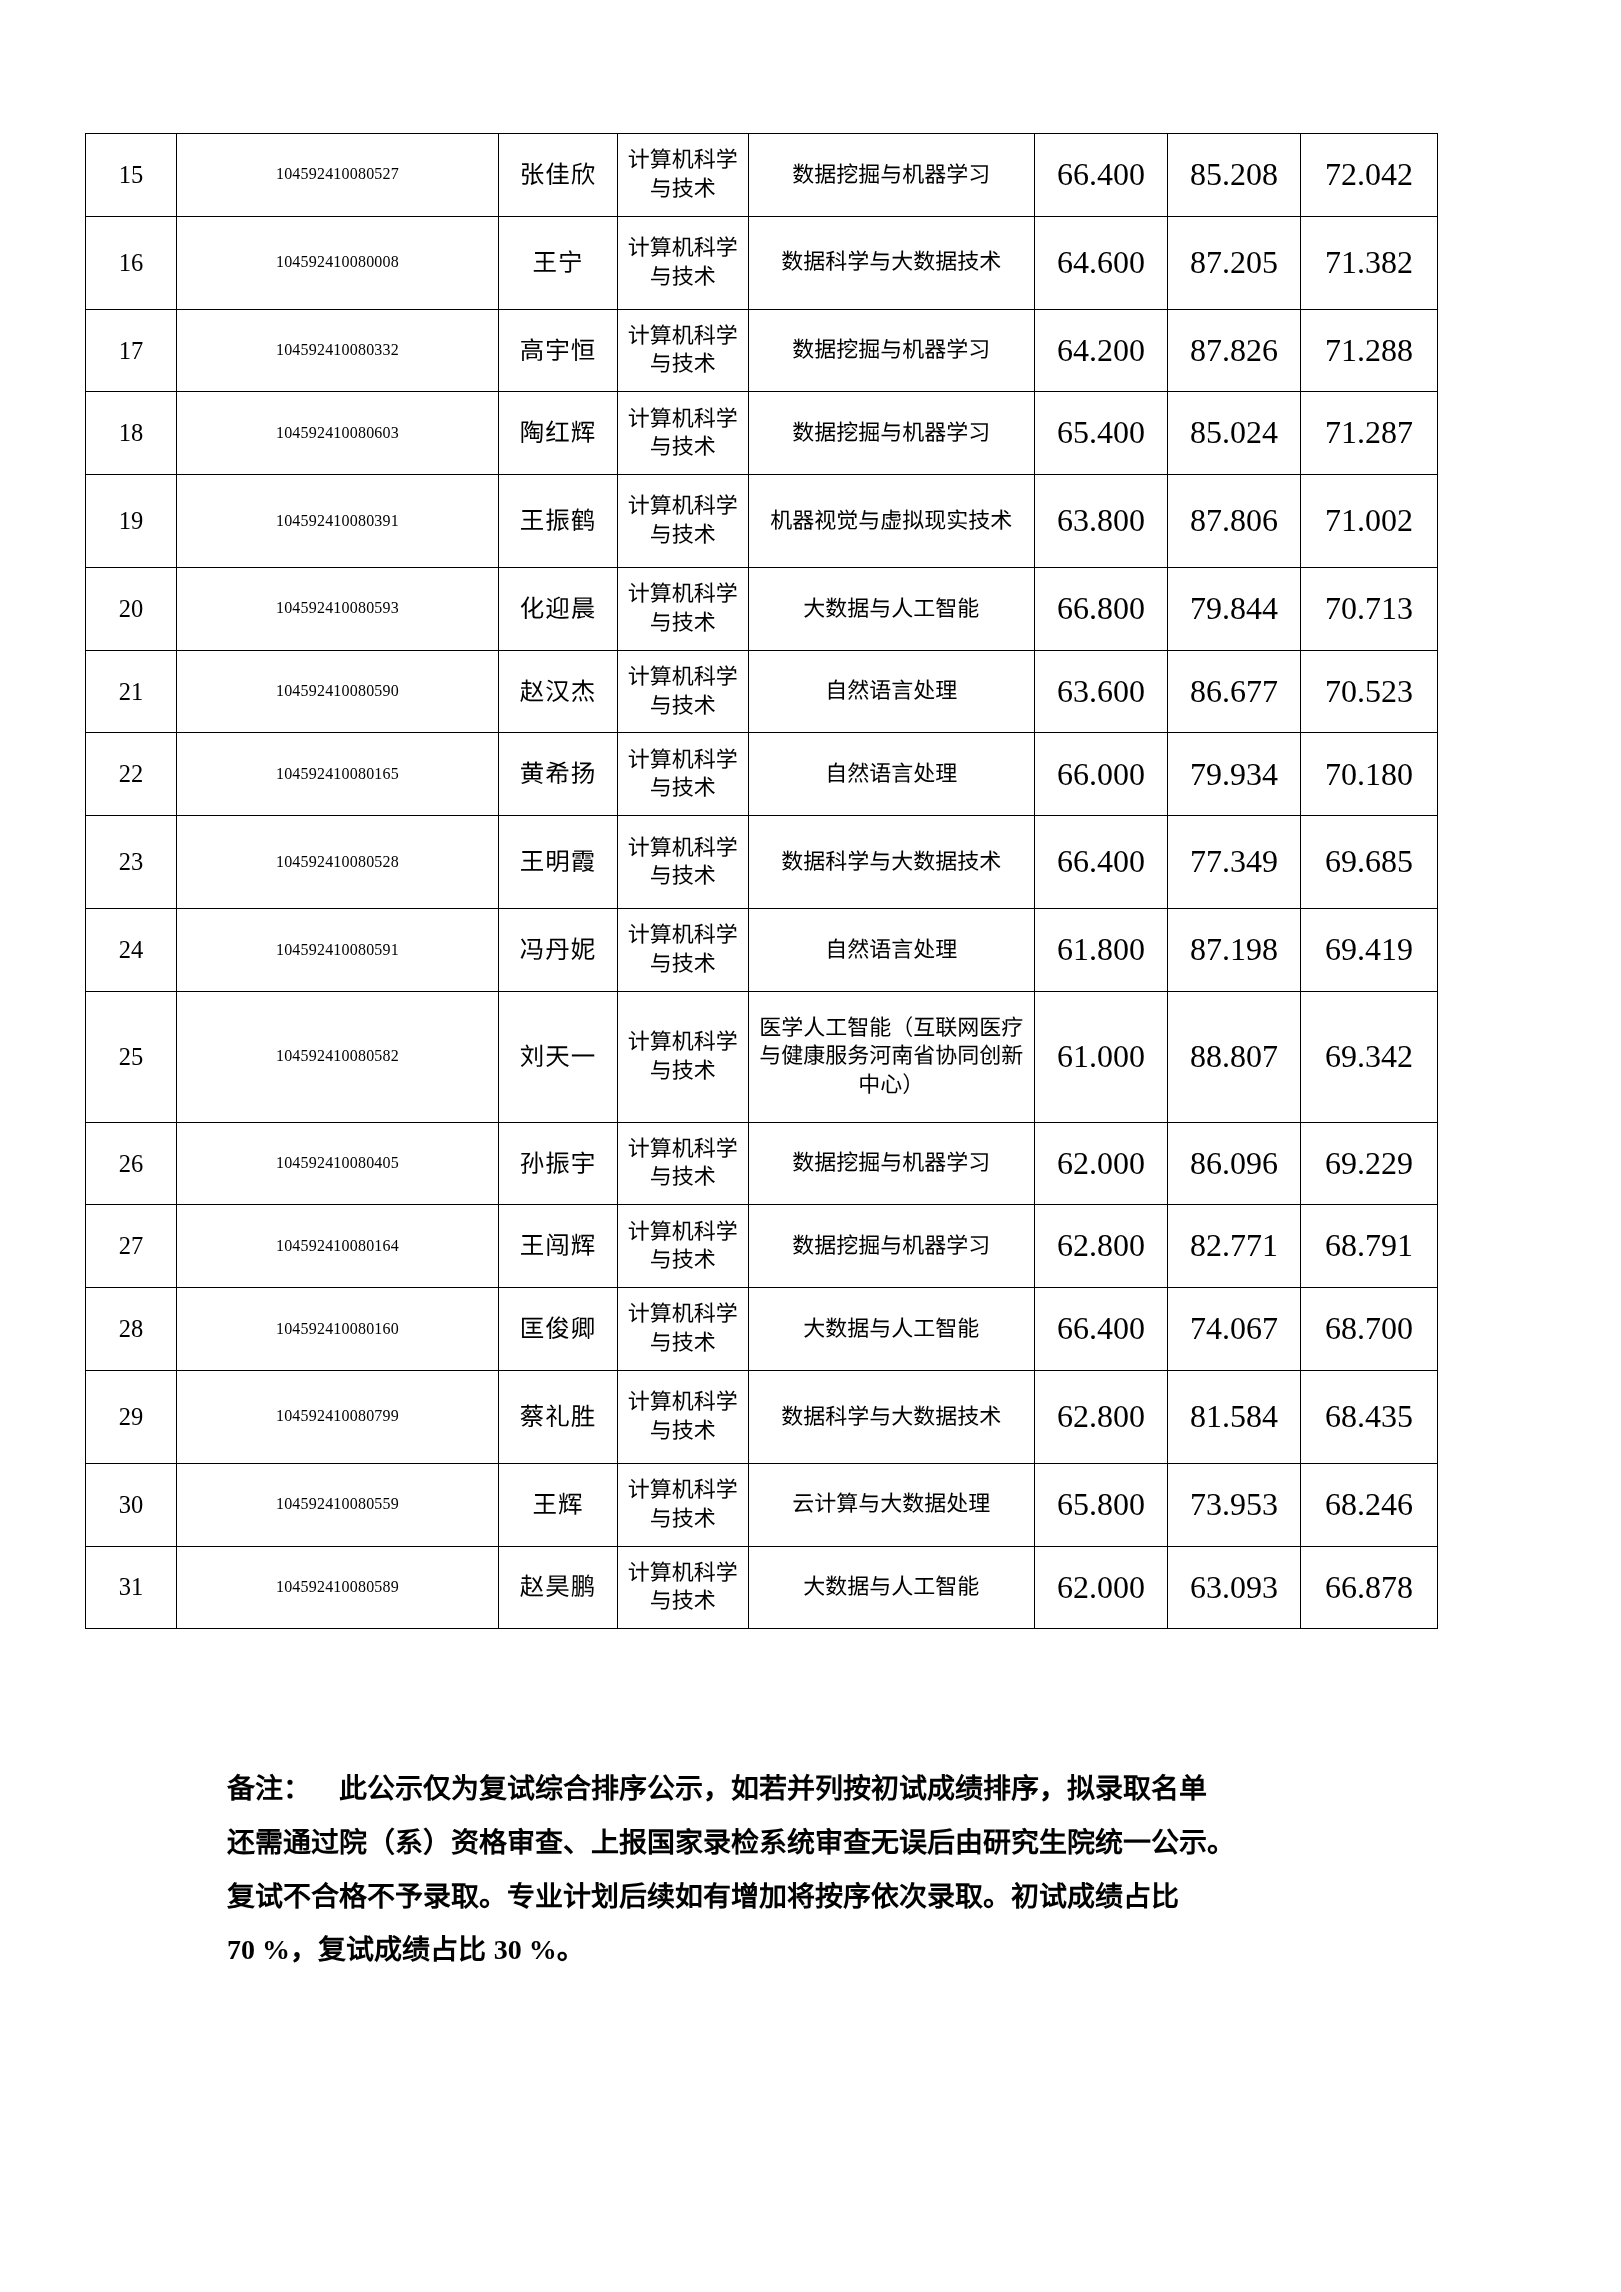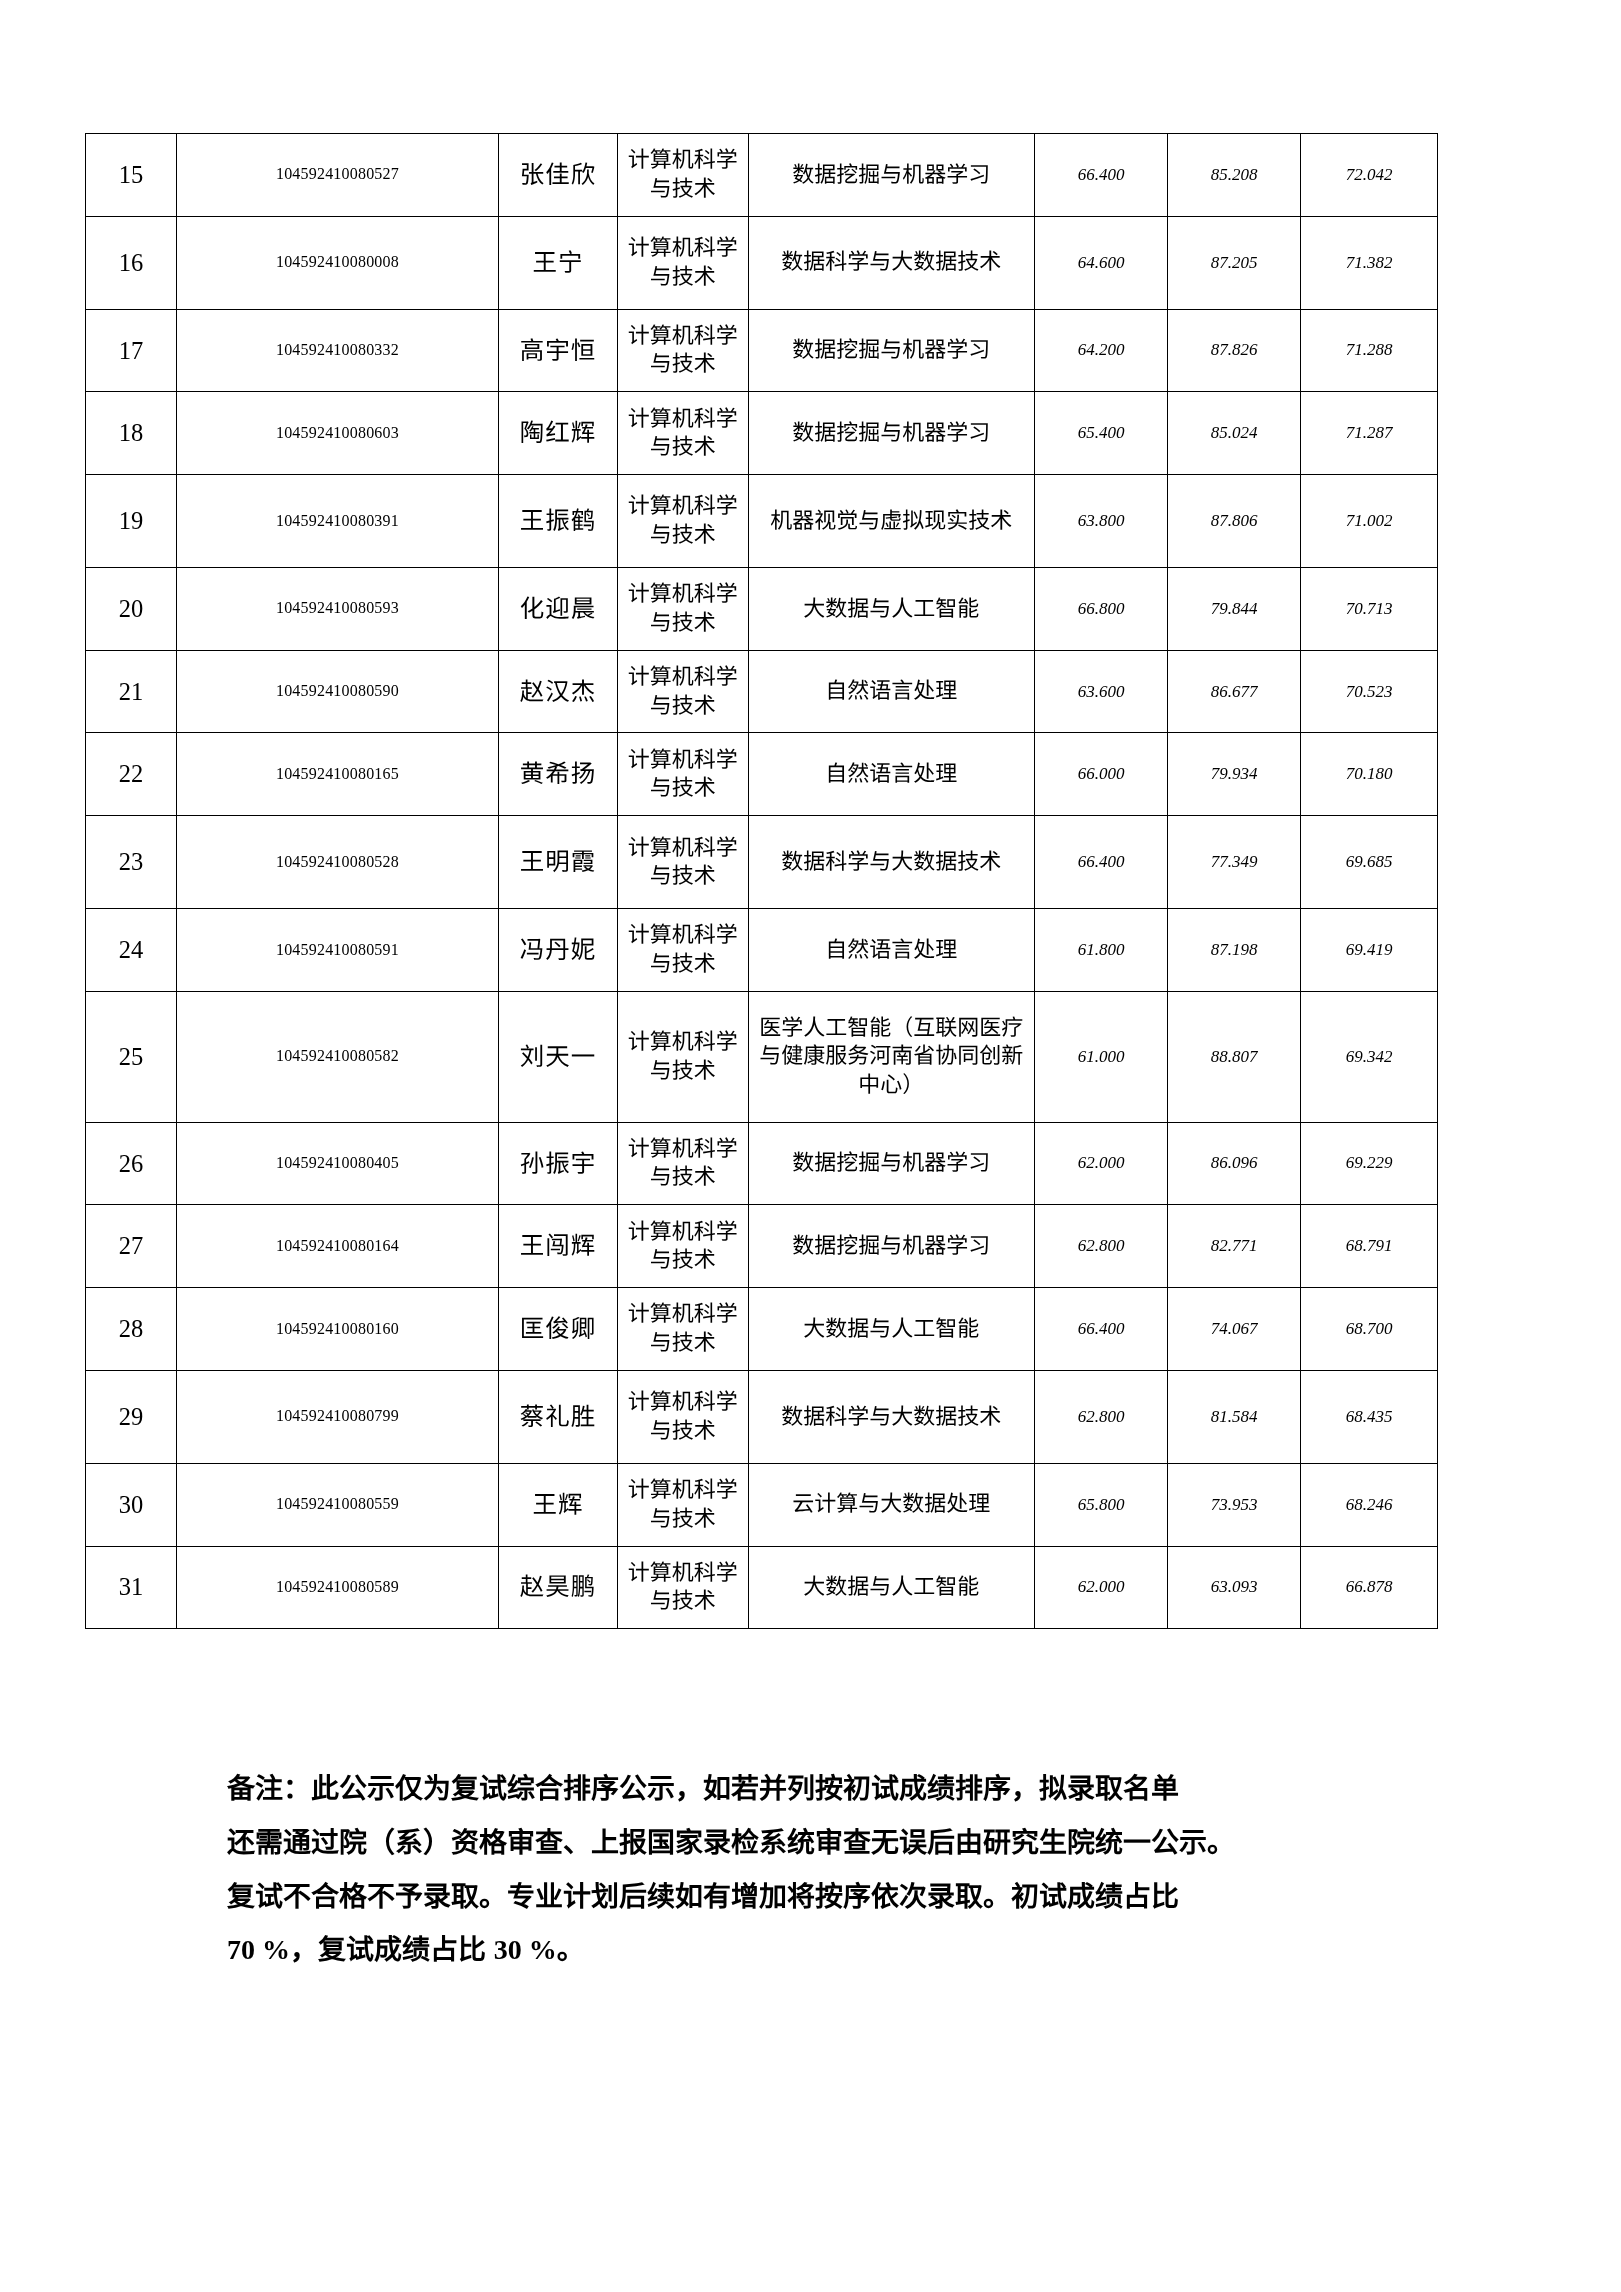--- a/index.html
+++ b/index.html
@@ -77,22 +77,21 @@
     padding-left: 2px;
     padding-right: 2px;
   }
   td.dir {
     font-size: 22px;
     line-height: 1.42;
     padding-left: 3.9px;
     padding-right: 3.9px;
   }
   td.score {
-    font-size: 17px;
-    font-style: italic;
+    font-size: 32px;
   }
 
   .r-tall1 td { height: 74px; }
   .r-tall2 td { height: 84px; }
   .r-tall3 td { height: 122px; }
 
   
   .note {
     position: absolute;
     left: 227px;
@@ -100,21 +99,21 @@
     width: 1166px;
     font-family: "Liberation Sans", "DejaVu Sans", sans-serif;
     font-weight: bold;
     font-size: 28px;
     line-height: 1.92;
     color: #000000;
     text-align: justify;
     letter-spacing: 0px;
   }
   .note .line { display: block; white-space: nowrap; }
-  .note .lbl { margin-right: 0; }
+  .note .lbl { margin-right: 28px; }
   .note .pct { font-family: "Liberation Serif", "DejaVu Serif", serif; }
 </style>
 </head>
 <body>
 
 <div class="page">
 
   <div class="table-wrap">
     <table class="results">
       <colgroup>

